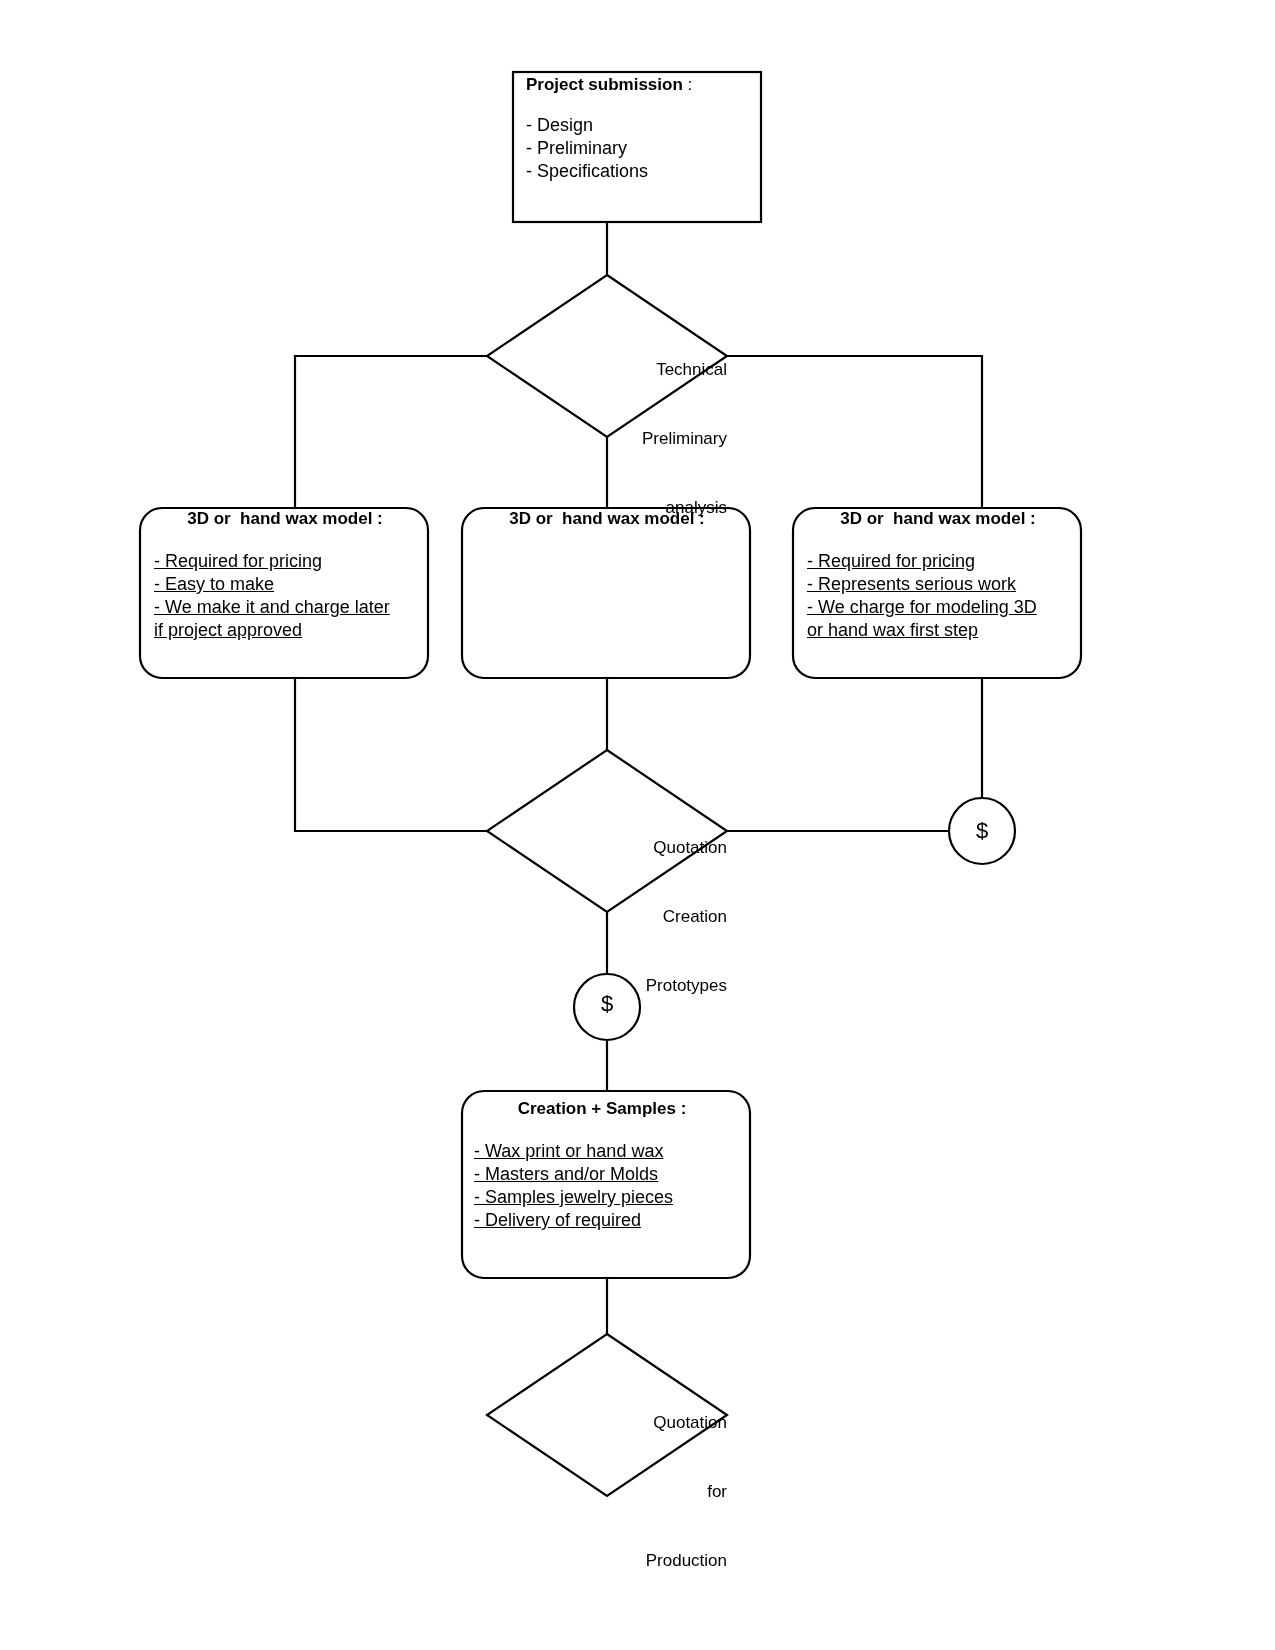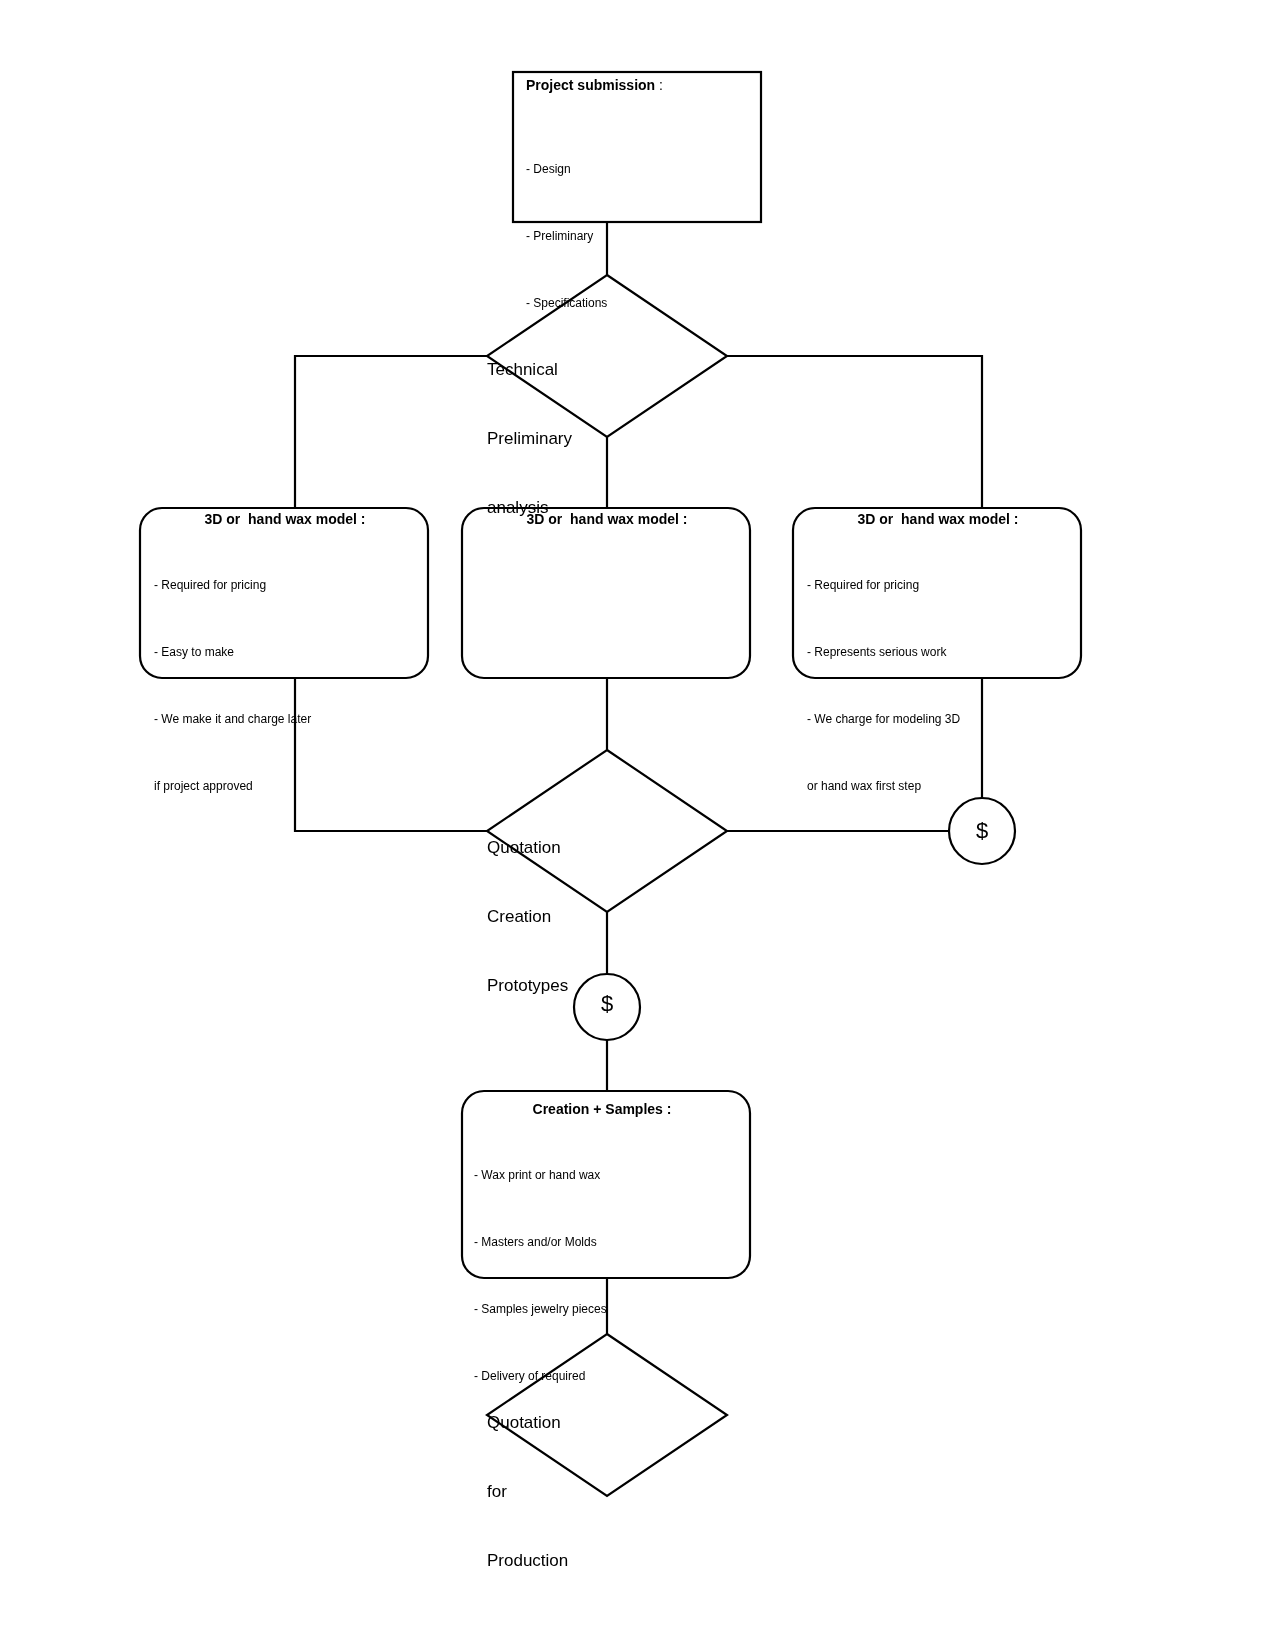--- a/index.html
+++ b/index.html
@@ -35,53 +35,52 @@
     stroke: #000000;
     stroke-width: 2.2;
     fill: none;
   }
   .node-text {
     position: absolute;
     box-sizing: border-box;
   }
   .title-line {
     font-weight: bold;
-    font-size: 14px;
+    font-size: 17px;
     line-height: 22px;
     white-space: pre;
   }
   .title-suffix {
     font-weight: normal;
   }
   .body-line {
-    font-size: 12px;
+    font-size: 18px;
     line-height: 23px;
     white-space: pre;
-    margin-top: 44px;
   }
   .diamond-text {
     font-size: 17px;
     line-height: 23px;
-    text-align: left;
+    text-align: right;
     white-space: pre;
   }
   .money-text {
     font-size: 22px;
     text-align: center;
     line-height: 1;
   }
   
   #project-submission-text { left: 513px; top: 74px;  width: 248px; padding-left: 13px; }
   #project-submission-text .spacer { height: 18px; }
   #tech-analysis-text { left: 487px; top: 312px; width: 240px; }
   #model-left-text  { left: 140px; top: 508px; width: 288px; padding-left: 14px; }
   #model-mid-text   { left: 462px; top: 508px; width: 288px; padding-left: 14px; }
   #model-right-text { left: 793px; top: 508px; width: 288px; padding-left: 14px; }
   .model-title { text-align: center; padding-right: 12px; }
-  .model-body { margin-top: 20px; }
+  .model-body { margin-top: 20px; text-decoration: underline; }
   #quotation-proto-text { left: 487px; top: 790px; width: 240px; }
   #money-upper-text { left: 942px; top: 820px; width: 80px; }
   #money-lower-text { left: 567px; top: 993px; width: 80px; }
   #creation-samples-text { left: 462px; top: 1098px; width: 288px; padding-left: 12px; }
   #creation-samples-text .model-title { padding-right: 20px; }
   #quotation-prod-text { left: 487px; top: 1365px; width: 240px; }
 </style>
 </head>
 <body>
 

